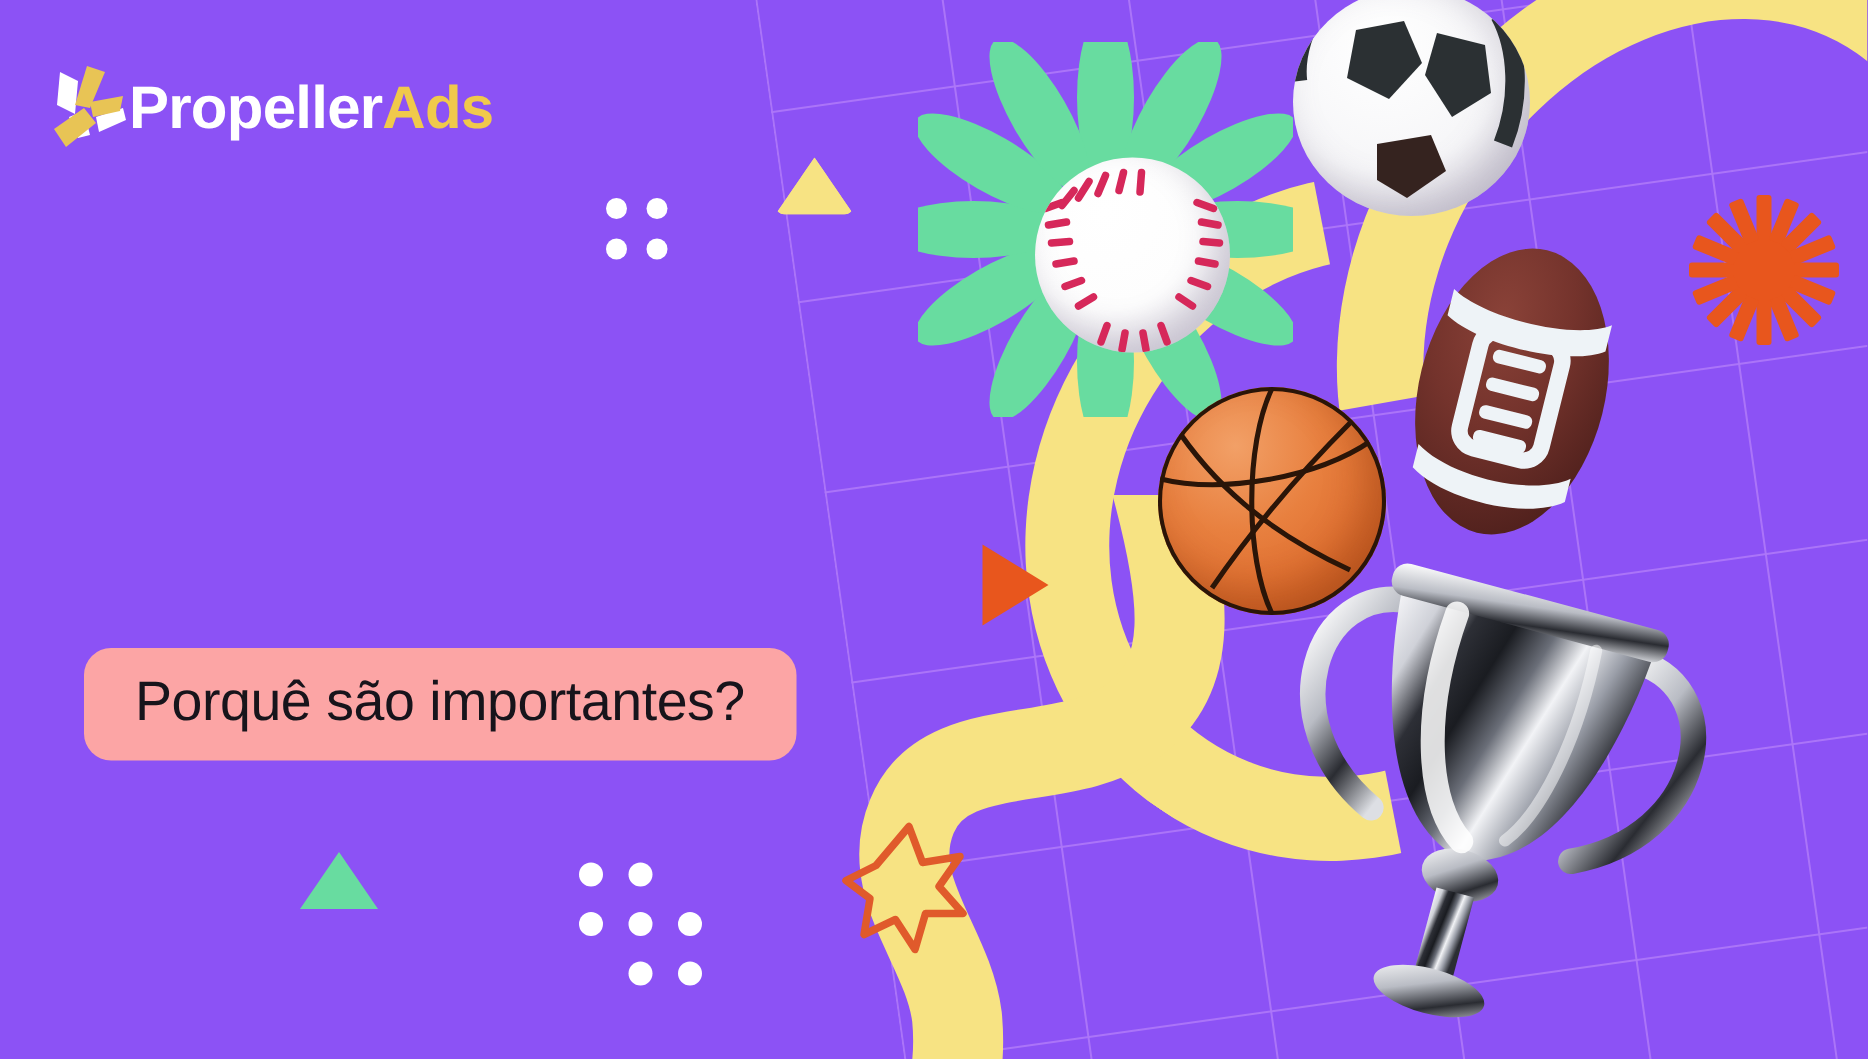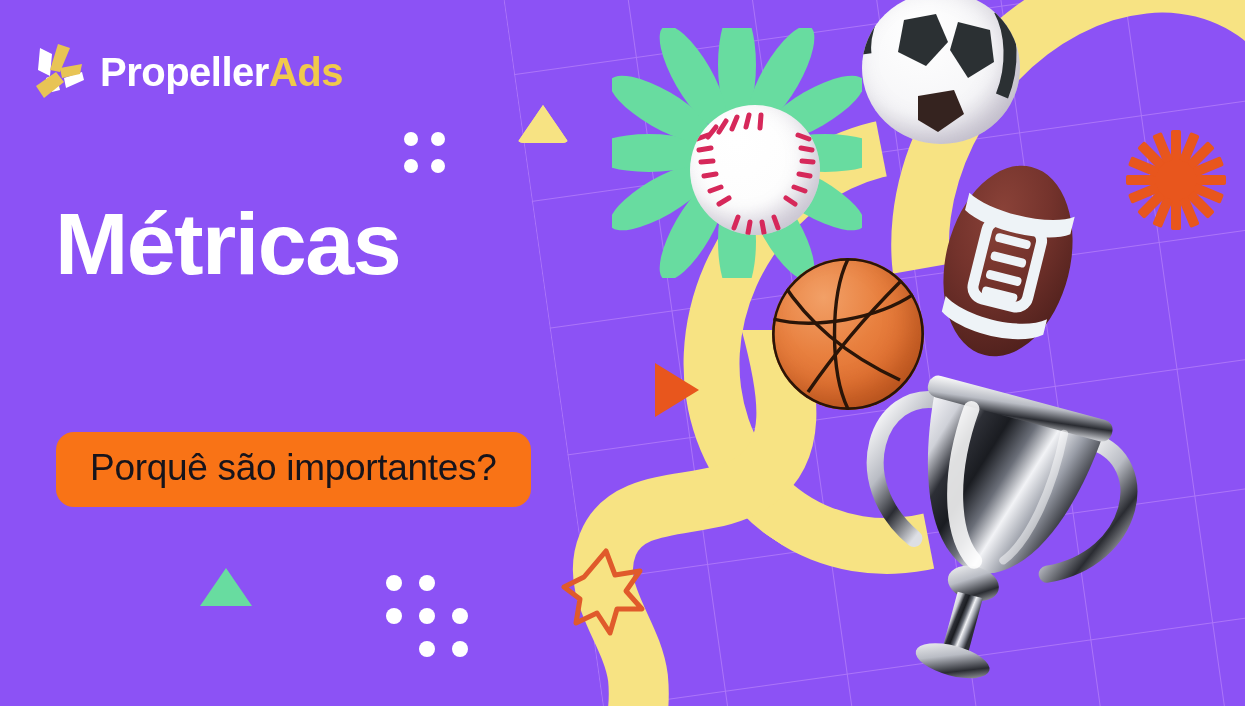--- a/index.html
+++ b/index.html
@@ -106,21 +106,20 @@
     gap:17px;
   }
   .dots-big span { width:16px;height:16px; }
 
   
   .logo {
     position:absolute;
     left:30px; top:42px;
     display:flex;
     align-items:center;
-    gap:14px;
   }
   .logo-mark { width:56px; height:60px; display:block; }
   .logo-text {
     font-size:40px;
     font-weight:700;
     letter-spacing:-.5px;
     line-height:1;
     white-space:nowrap;
   }
   .logo-text .w { color:#ffffff; }
@@ -134,21 +133,21 @@
     font-size:88px;
     font-weight:700;
     line-height:1.22;
     letter-spacing:-1.5px;
   }
   .headline .l2 { display:block; }
 
   .badge {
     position:absolute;
     left:56px; top:432px;
-    background:#f97316;
+    background:#fca5a5;
     border-radius:18px;
     padding:17px 34px 21px 34px;
     color:#17141b;
     font-size:37px;
     font-weight:400;
     letter-spacing:-.3px;
     line-height:1;
     white-space:nowrap;
   }
 
@@ -380,18 +379,17 @@
       <polygon points="28,2 40,6 30,30 20,28" fill="#e8c455"></polygon>
       <polygon points="30,26 52,22 50,32 32,36" fill="#e8c455"></polygon>
       <polygon points="26,30 34,40 14,56 6,44" fill="#e8c455"></polygon>
     </svg>
     <div class="logo-text">
       <span class="w">Propeller</span><span class="y">Ads</span>
     </div>
   </div>
 
   <h1 class="headline">
-    <span>Métricas</span>
   </h1>
 
   <div class="badge">Porquê são importantes?</div>
 
 </div>
 
 </body></html>

